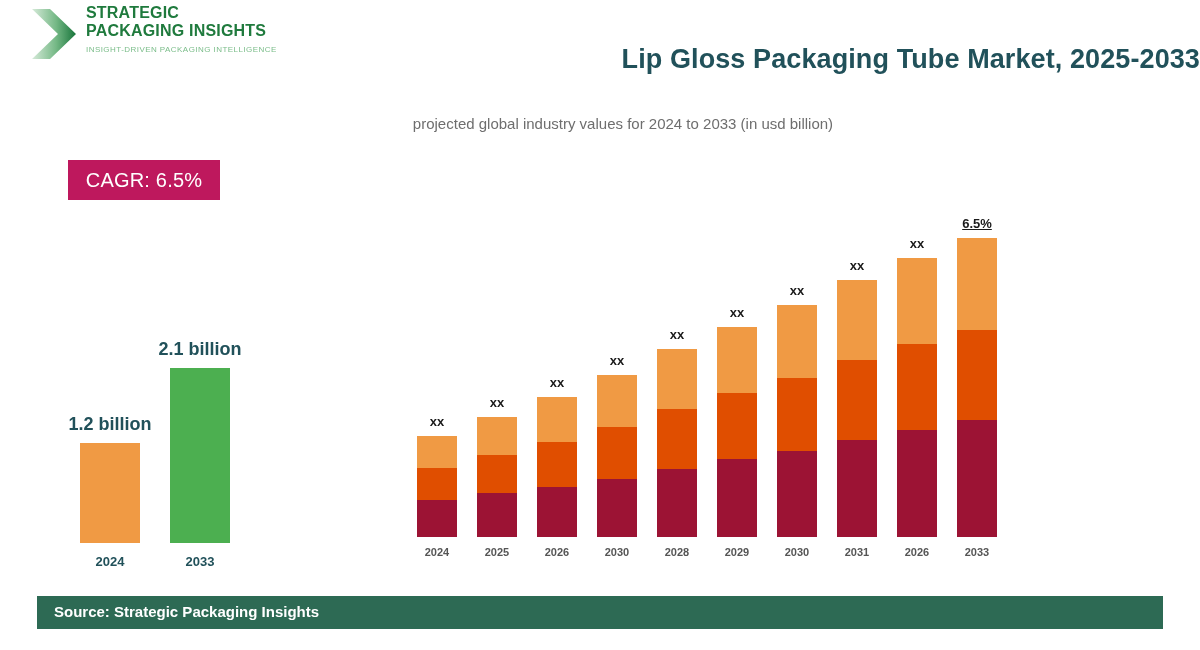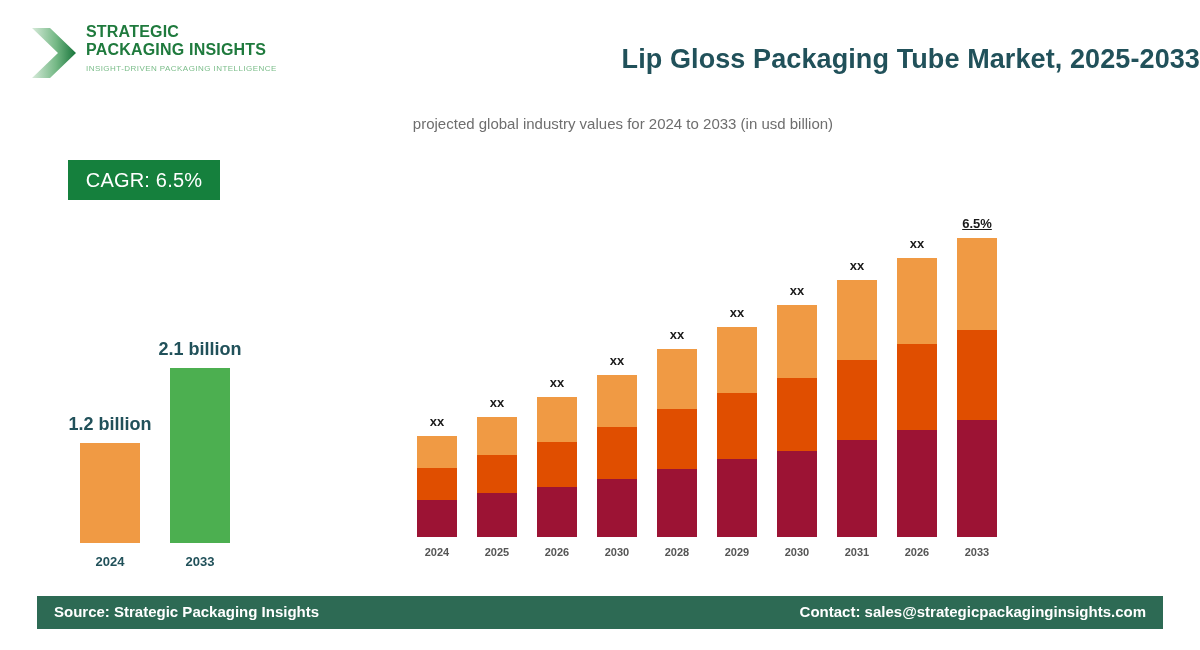--- a/index.html
+++ b/index.html
@@ -12,21 +12,21 @@
     height: 650px;
     position: relative;
     font-family: "Liberation Sans", sans-serif;
     overflow: hidden;
   }
 
   
   #logo-block {
     position: absolute;
     left: 28px;
-    top: 23px;
+    top: 4px;
     width: 250px;
     height: 60px;
   }
   #logo-chevron {
     position: absolute;
     left: 0px;
     top: 3px;
     width: 52px;
     height: 54px;
   }
@@ -74,21 +74,21 @@
     padding-left: 23px;
   }
 
   
   #cagr-badge {
     position: absolute;
     left: 68px;
     top: 160px;
     width: 152px;
     height: 40px;
-    background: #15803d;
+    background: #be185d;
     color: #ffffff;
     font-size: 20px;
     display: flex;
     align-items: center;
     justify-content: center;
     letter-spacing: 0.2px;
   }
 
   
   #summary-panel {
@@ -323,14 +323,13 @@
         <div class="seg" style="height: 90px; background: rgb(224, 78, 0);"></div>
         <div class="seg" style="height: 117px; background: rgb(156, 19, 52);"></div>
       </div>
       <div class="stack-label" style="bottom: 306px; text-decoration: underline;">6.5%</div>
       <div class="stack-year">2033</div>
     </div>
   </div>
 
 <div id="footer-bar">
   <div id="footer-source">Source: Strategic Packaging Insights</div>
-  <div id="footer-contact">Contact: sales@strategicpackaginginsights.com</div>
 </div>
 
 </body></html>

